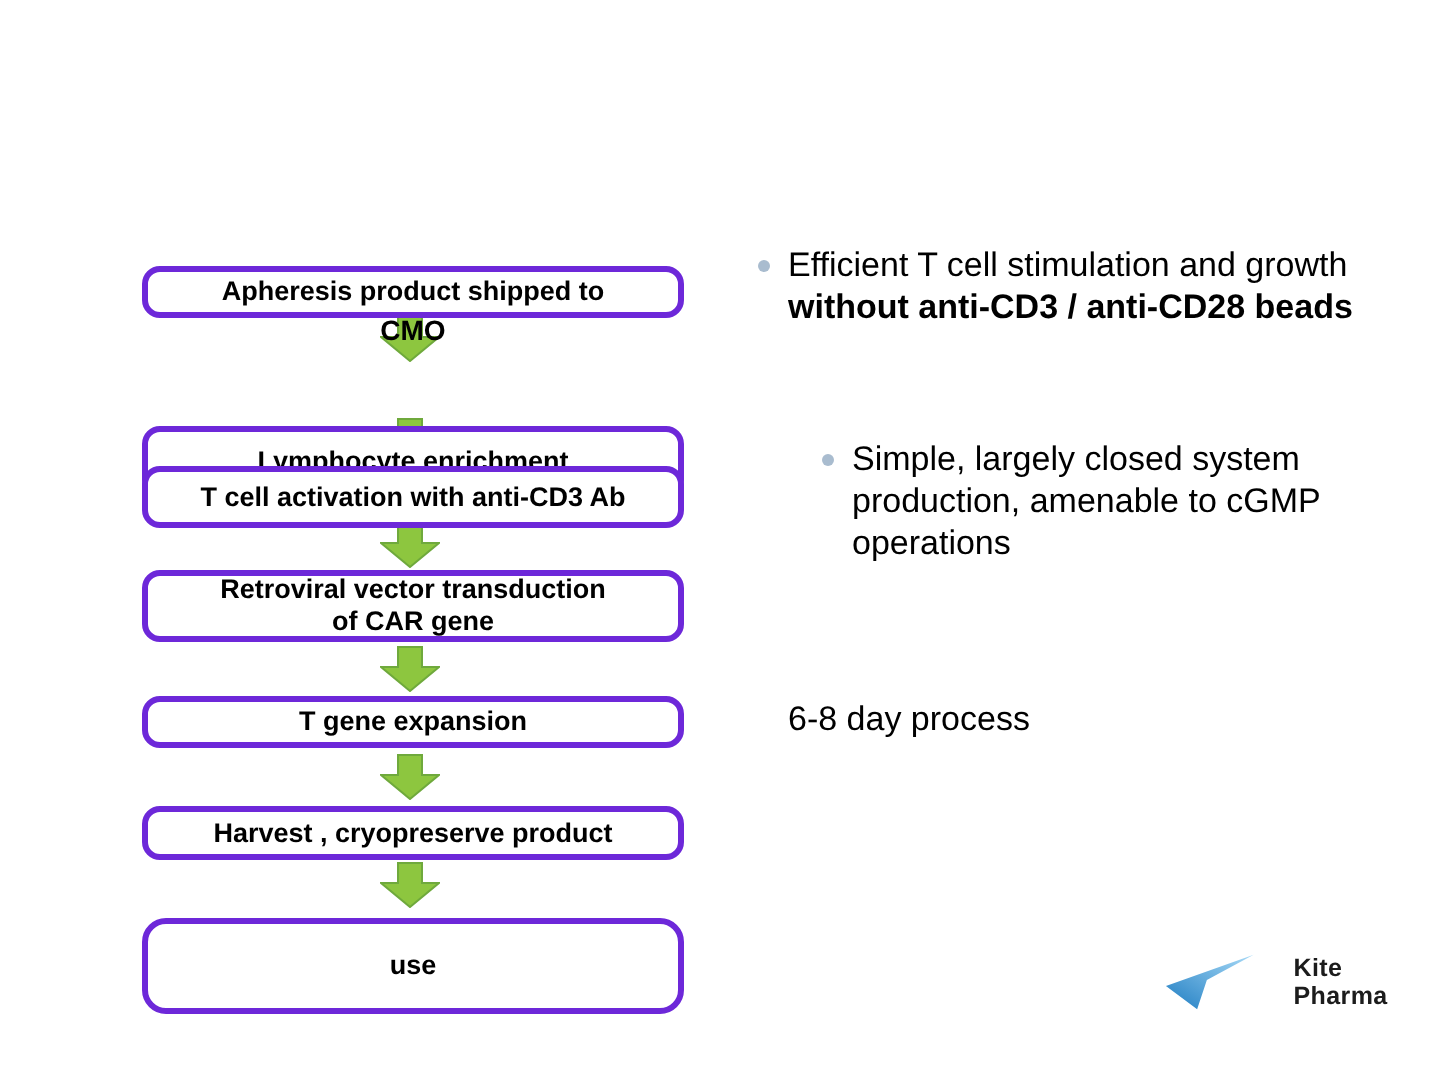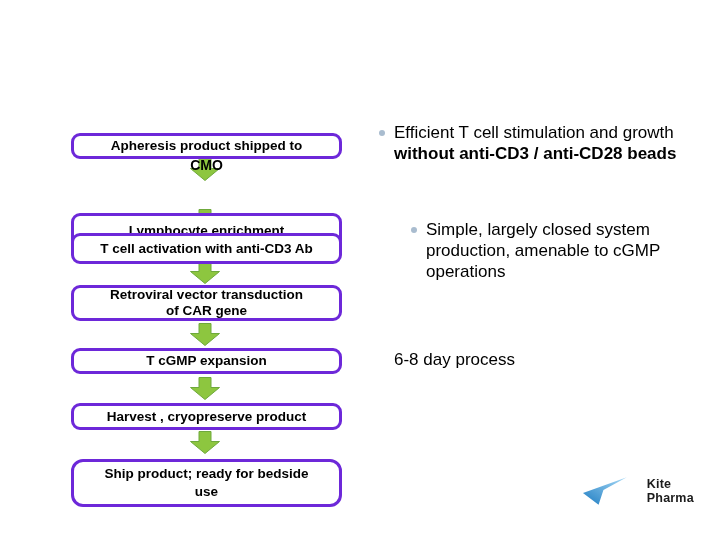--- a/index.html
+++ b/index.html
@@ -74,37 +74,36 @@
   <div class="flow-box b3">
     <span>Retroviral vector transduction</span>
     <span>of CAR gene</span>
   </div>
 
   <svg class="flow-arrow a3" viewBox="0 0 30 23">
     <polygon points="9,0.5 21,0.5 21,10.5 29.5,10.5 15,22.5 0.5,10.5 9,10.5" fill="#8DC63F"></polygon>
   </svg>
 
   <div class="flow-box b4">
-    <span>T cGMP expansion</span>
+    <span>T gene expansion</span>
   </div>
 
   <svg class="flow-arrow a4" viewBox="0 0 30 23">
     <polygon points="9,0.5 21,0.5 21,10.5 29.5,10.5 15,22.5 0.5,10.5 9,10.5" fill="#8DC63F"></polygon>
   </svg>
 
   <div class="flow-box b5">
     <span>Harvest , cryopreserve product</span>
   </div>
 
   <svg class="flow-arrow a5" viewBox="0 0 30 23">
     <polygon points="9,0.5 21,0.5 21,10.5 29.5,10.5 15,22.5 0.5,10.5 9,10.5" fill="#8DC63F"></polygon>
   </svg>
 
   <div class="flow-box b6">
-    <span>Ship product; ready for bedside</span>
     <span>use</span>
   </div>
 
   <div class="bullet bu1">
     <svg class="marker" viewBox="0 0 6 6">
       <circle cx="3" cy="3" r="3" fill="#A9BCCF"></circle>
     </svg>
     <span>Efficient T cell stimulation and growth </span><span class="bold">without anti-CD3 / anti-CD28 beads</span>
   </div>
 

